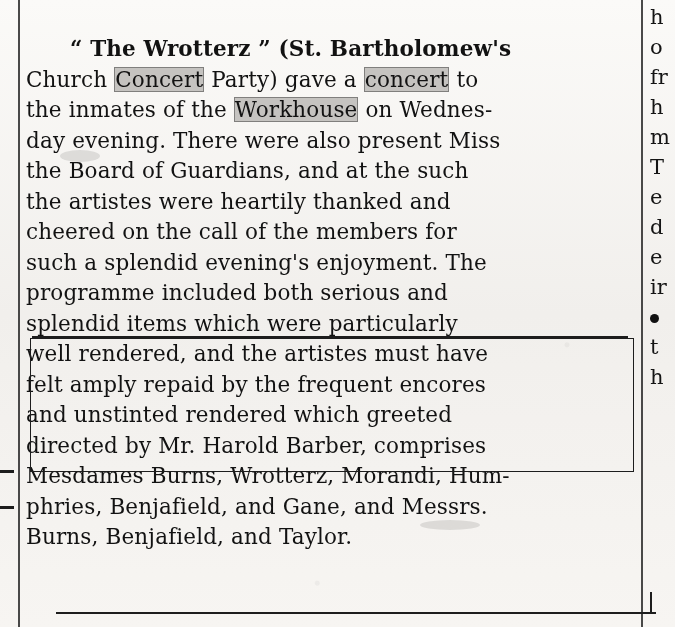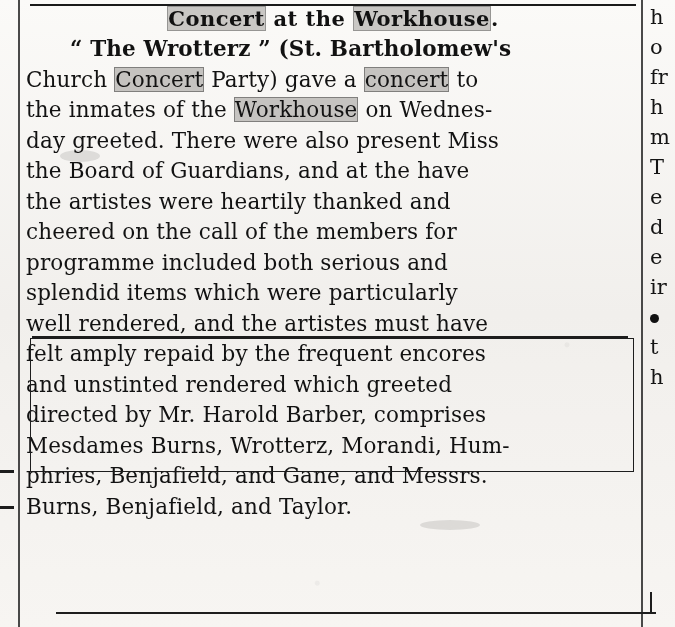--- a/index.html
+++ b/index.html
@@ -220,49 +220,46 @@
   <div class="smudge" style="left:60px; top:150px; width:40px; height:12px;"></div>
   <div class="smudge" style="left:420px; top:520px; width:60px; height:10px;"></div>
 
   <div class="rule-v" id="gutter-left-rule"></div>
   <div class="rule-v" id="gutter-right-rule"></div>
   <div id="left-mark-1"></div>
   <div id="left-mark-2"></div>
 
   <div id="article">
 
-    <div class="headline-wrap">
-      <div class="headline-rule-top"></div>
-      <div class="headline">
-        <span class="hl-hit">Concert</span><span> at the </span><span class="hl-hit">Workhouse</span><span>.</span>
-      </div>
-    </div>
 
     <div class="body">
       <p>
         <span class="line first">
           <span>“ The Wrotterz ” (St. Bartholomew's</span>
         </span>
         <span class="line">
           Church&nbsp;<span class="hit">Concert</span>&nbsp;Party) gave a <span class="hit">concert</span> to
         </span>
         <span class="line">
           the inmates of the <span class="hit">Workhouse</span> on Wednes-
         </span>
         <span class="line">
-          <span>day greeted. There were also present Miss</span>
-        </span>
-        <span class="line">
-          <span>the Board of Guardians, and at the have</span>
+          <span>day evening. There were also present Miss</span>
+        </span>
+        <span class="line">
+          <span>the Board of Guardians, and at the such</span>
         </span>
         <span class="line">
           <span>the artistes were heartily thanked and</span>
         </span>
         <span class="line">
           <span>cheered on the call of the members for</span>
+        </span>
+        <span class="line">
+          <span>such a splendid evening's enjoyment. The</span>
         </span>
         <span class="line">
           <span>programme included both serious and</span>
         </span>
         <span class="line">
           <span>splendid items which were particularly</span>
         </span>
         <span class="line">
           <span>well rendered, and the artistes must have</span>
         </span>

